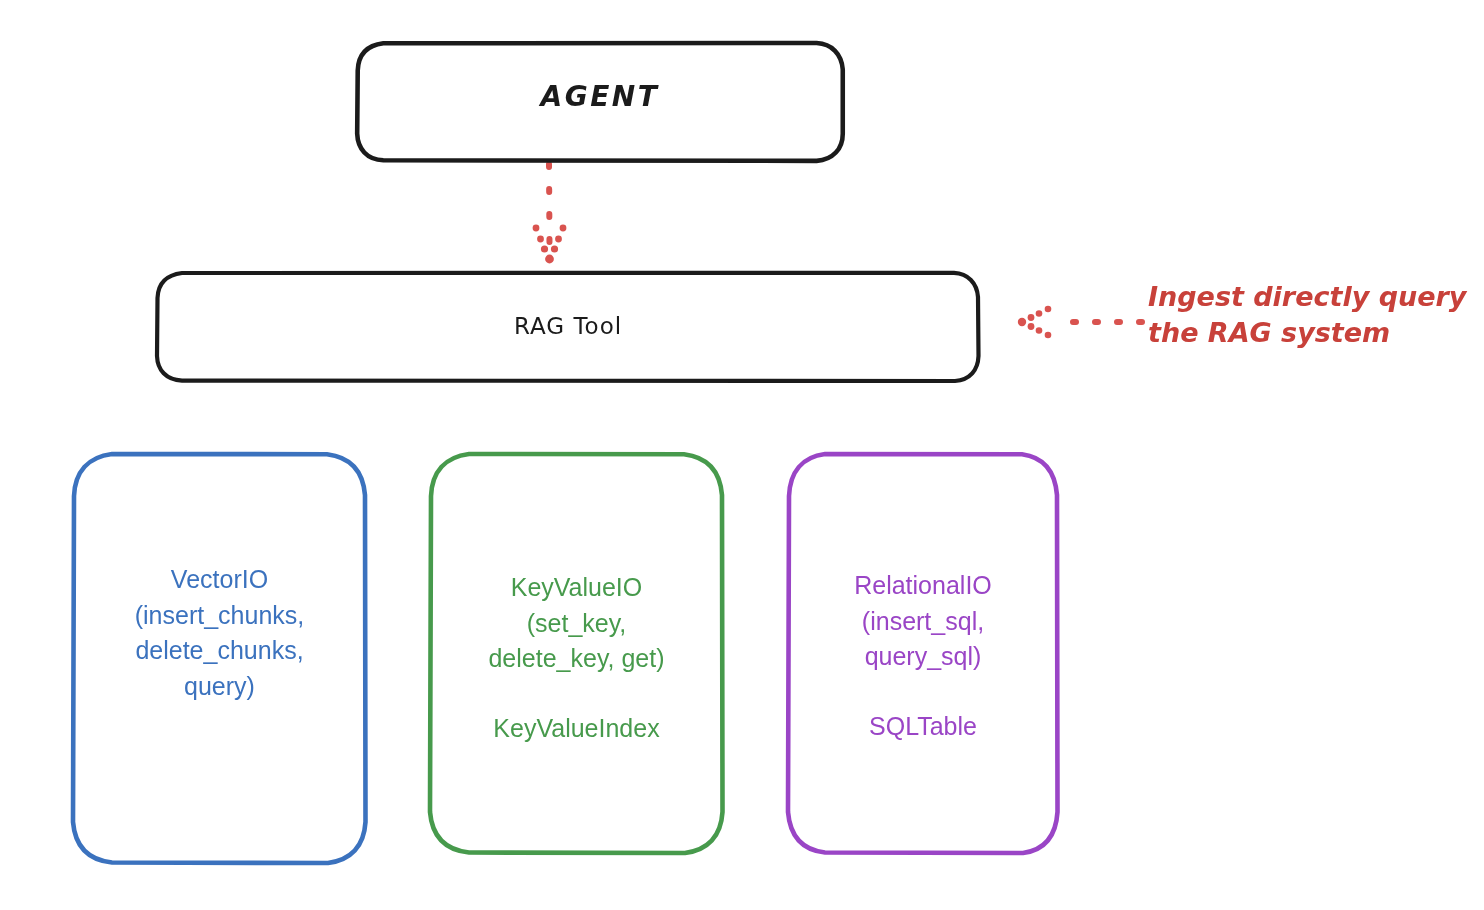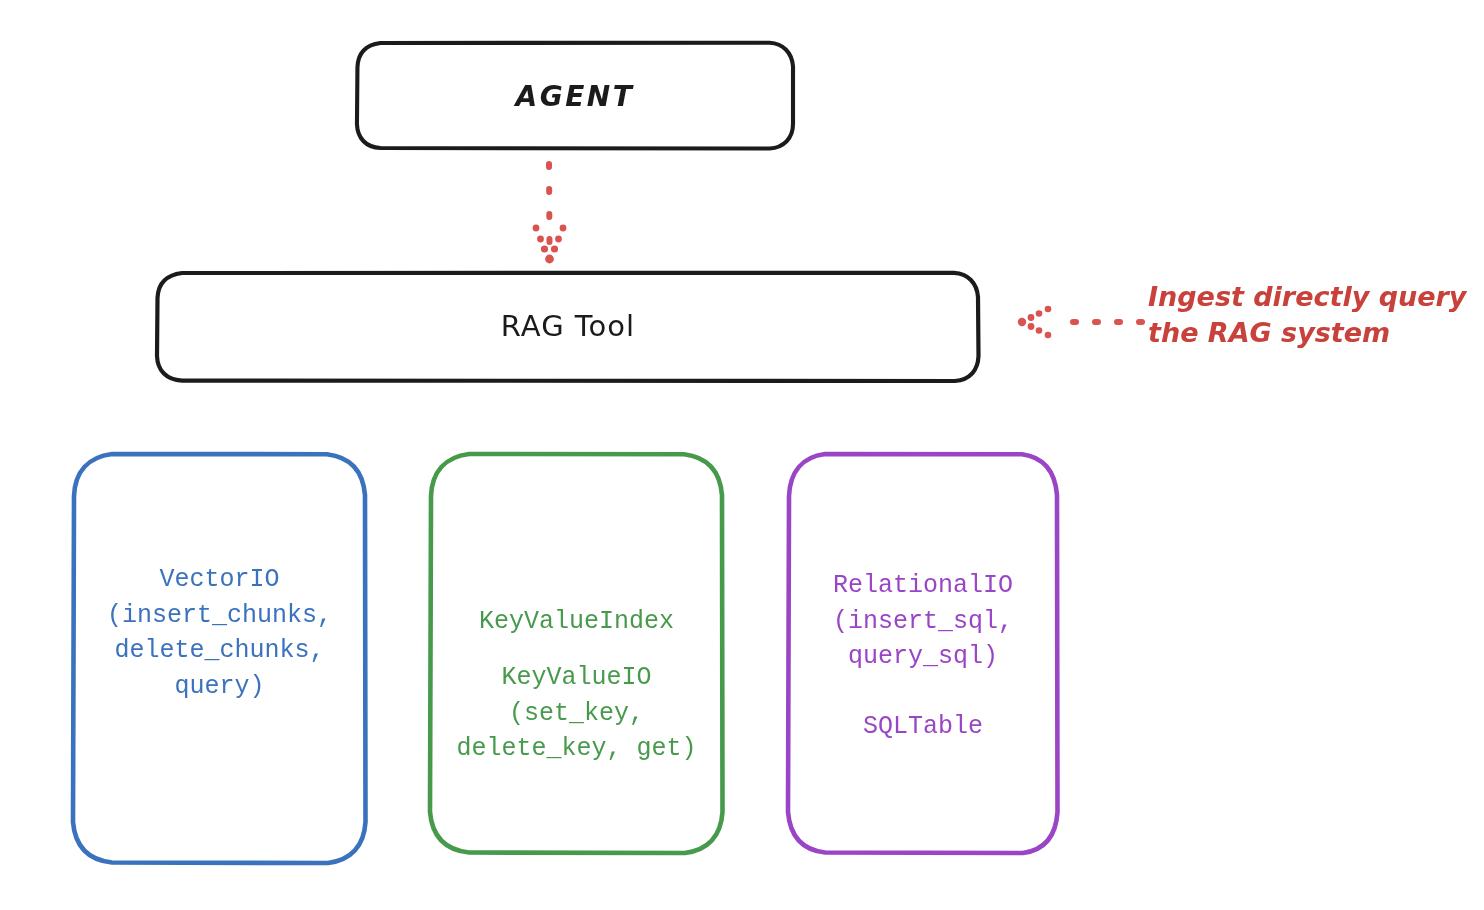--- a/index.html
+++ b/index.html
@@ -44,41 +44,41 @@
     inset: 0;
     z-index: 1;
     overflow: visible;
     pointer-events: none;
   }
 
   
   #agent-node {
     left: 355px;
     top: 40px;
-    width: 440px;
+    width: 490px;
     height: 113px;
   }
   #agent-node .node-label {
     font-family: "DejaVu Sans", sans-serif;
     font-size: 28px;
     font-style: italic;
     font-weight: 600;
     letter-spacing: 2.5px;
     color: #1b1b1b;
   }
 
   #ragtool-node {
     left: 155px;
     top: 270px;
     width: 826px;
     height: 113px;
   }
   #ragtool-node .node-label {
     font-family: "DejaVu Sans", sans-serif;
-    font-size: 29px;
+    font-size: 23px;
     font-weight: 500;
     letter-spacing: 1px;
     color: #1b1b1b;
   }
 
   
   #vectorio-node {
     left: 70px;
     top: 450px;
     width: 299px;
@@ -97,21 +97,21 @@
   #relationalio-node {
     left: 785px;
     top: 450px;
     width: 276px;
     height: 406px;
     align-items: flex-start;
     padding-top: 98px;
   }
 
   .provider-label {
-    font-family: Liberation Mono, monospace;
+    font-family: Liberation Sans, sans-serif;
     font-size: 25px;
     font-weight: 500;
     line-height: 1.42;
     white-space: pre-line;
   }
   #vectorio-node .provider-label { color: #3b72be; }
   #keyvalueio-node .provider-label { color: #479a4c; }
   #relationalio-node .provider-label { color: #9a45c6; }
 
   .provider-sub {
@@ -219,24 +219,24 @@
     </div>
   </div>
 
   <div class="node" id="keyvalueio-node">
     <svg class="sketch-border" viewBox="0 0 299 406" preserveAspectRatio="none">
       <path d="M42,4 C18,7 5,22 4,46 L3,362 C5,386 18,400 42,402.5
                L258,403 C281,400 294,386 295.5,362 L295,45
                C293,21 280,7 257,4.2 Z" fill="#ffffff" stroke="#479a4c" stroke-width="4.6" stroke-linecap="round" stroke-linejoin="round"></path>
     </svg>
     <div class="node-label">
-      <span class="provider-label provider-sub">KeyValueIndex</span>
       <span class="provider-label">KeyValueIO
 (set_key,
 delete_key, get)</span>
+      <span class="provider-label provider-sub">KeyValueIndex</span>
     </div>
   </div>
 
   <div class="node" id="relationalio-node">
     <svg class="sketch-border" viewBox="0 0 276 406" preserveAspectRatio="none">
       <path d="M40,4 C17,7 5,22 4,46 L3,362 C5,386 17,400 40,402.5
                L238,403 C260,400 271,386 272.5,362 L272,45
                C270,21 258,7 237,4.2 Z" fill="#ffffff" stroke="#9a45c6" stroke-width="4.6" stroke-linecap="round" stroke-linejoin="round"></path>
     </svg>
     <div class="node-label">

